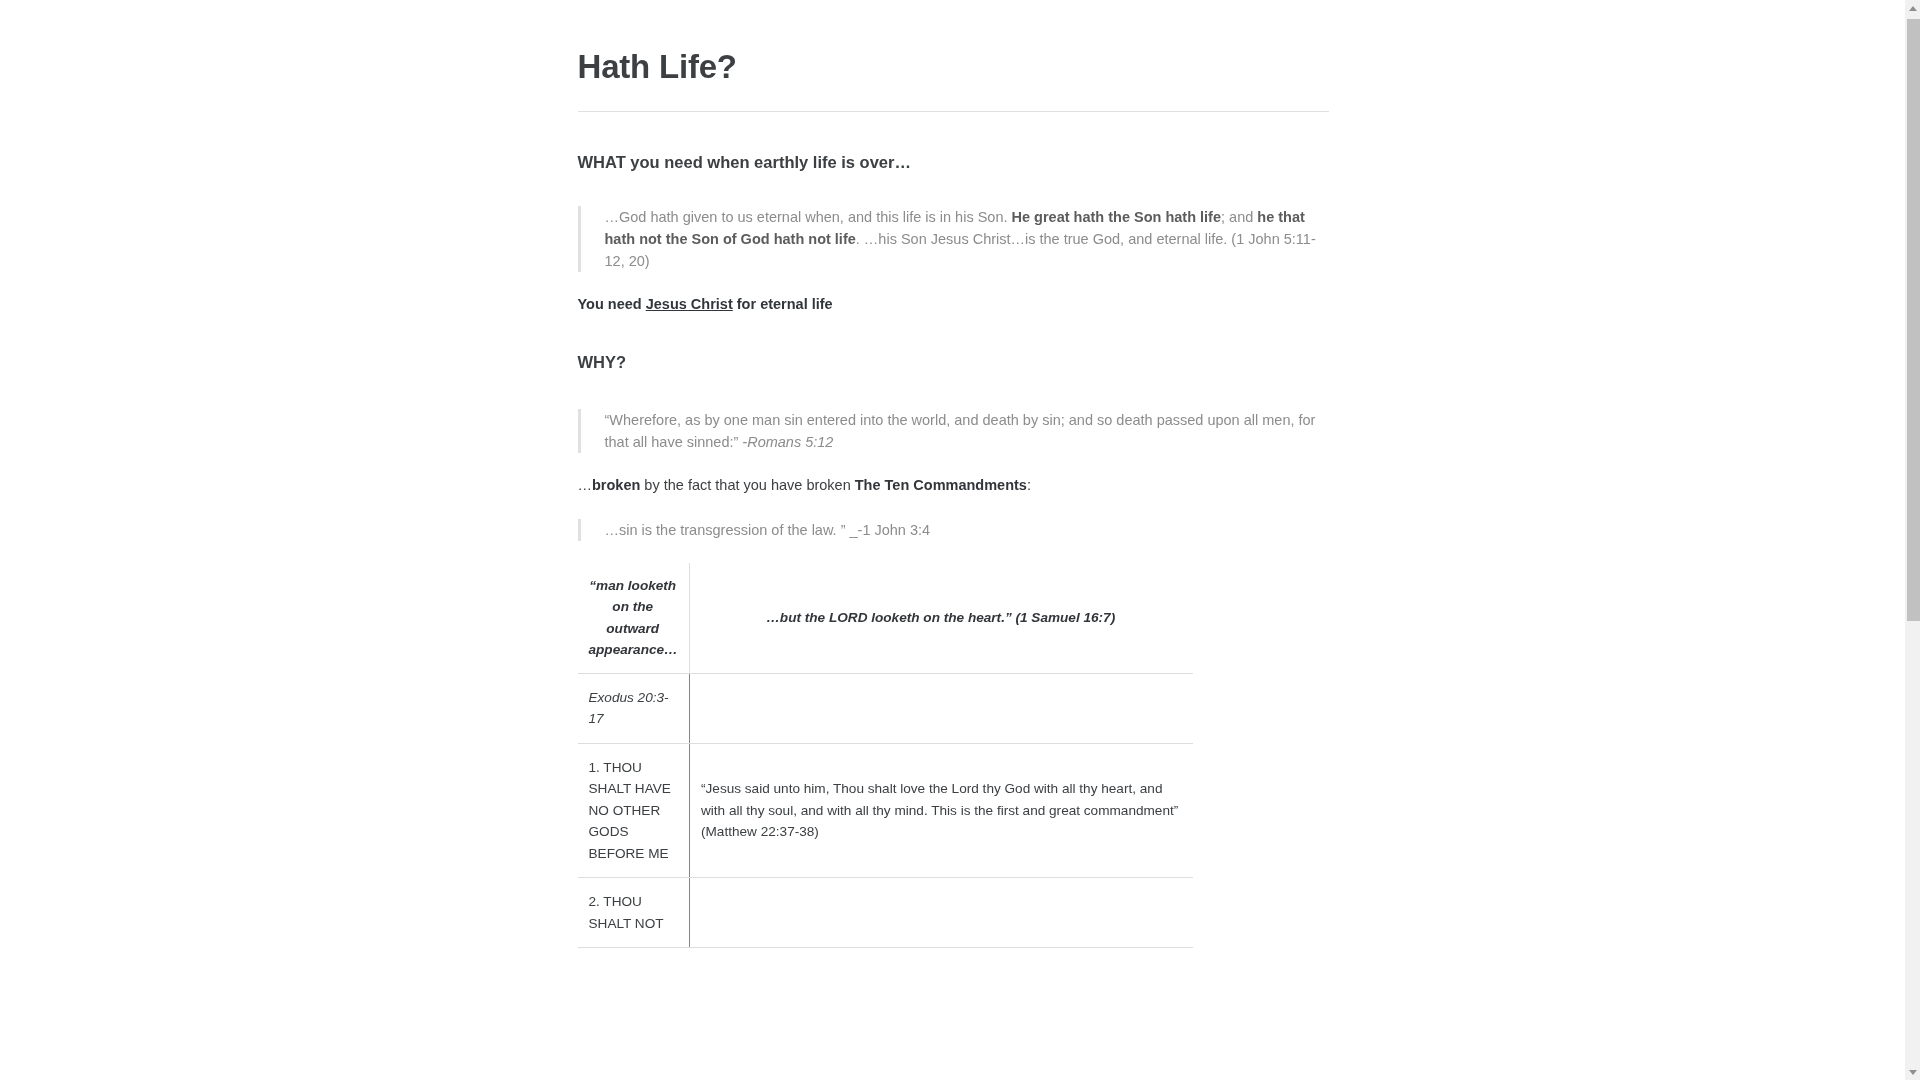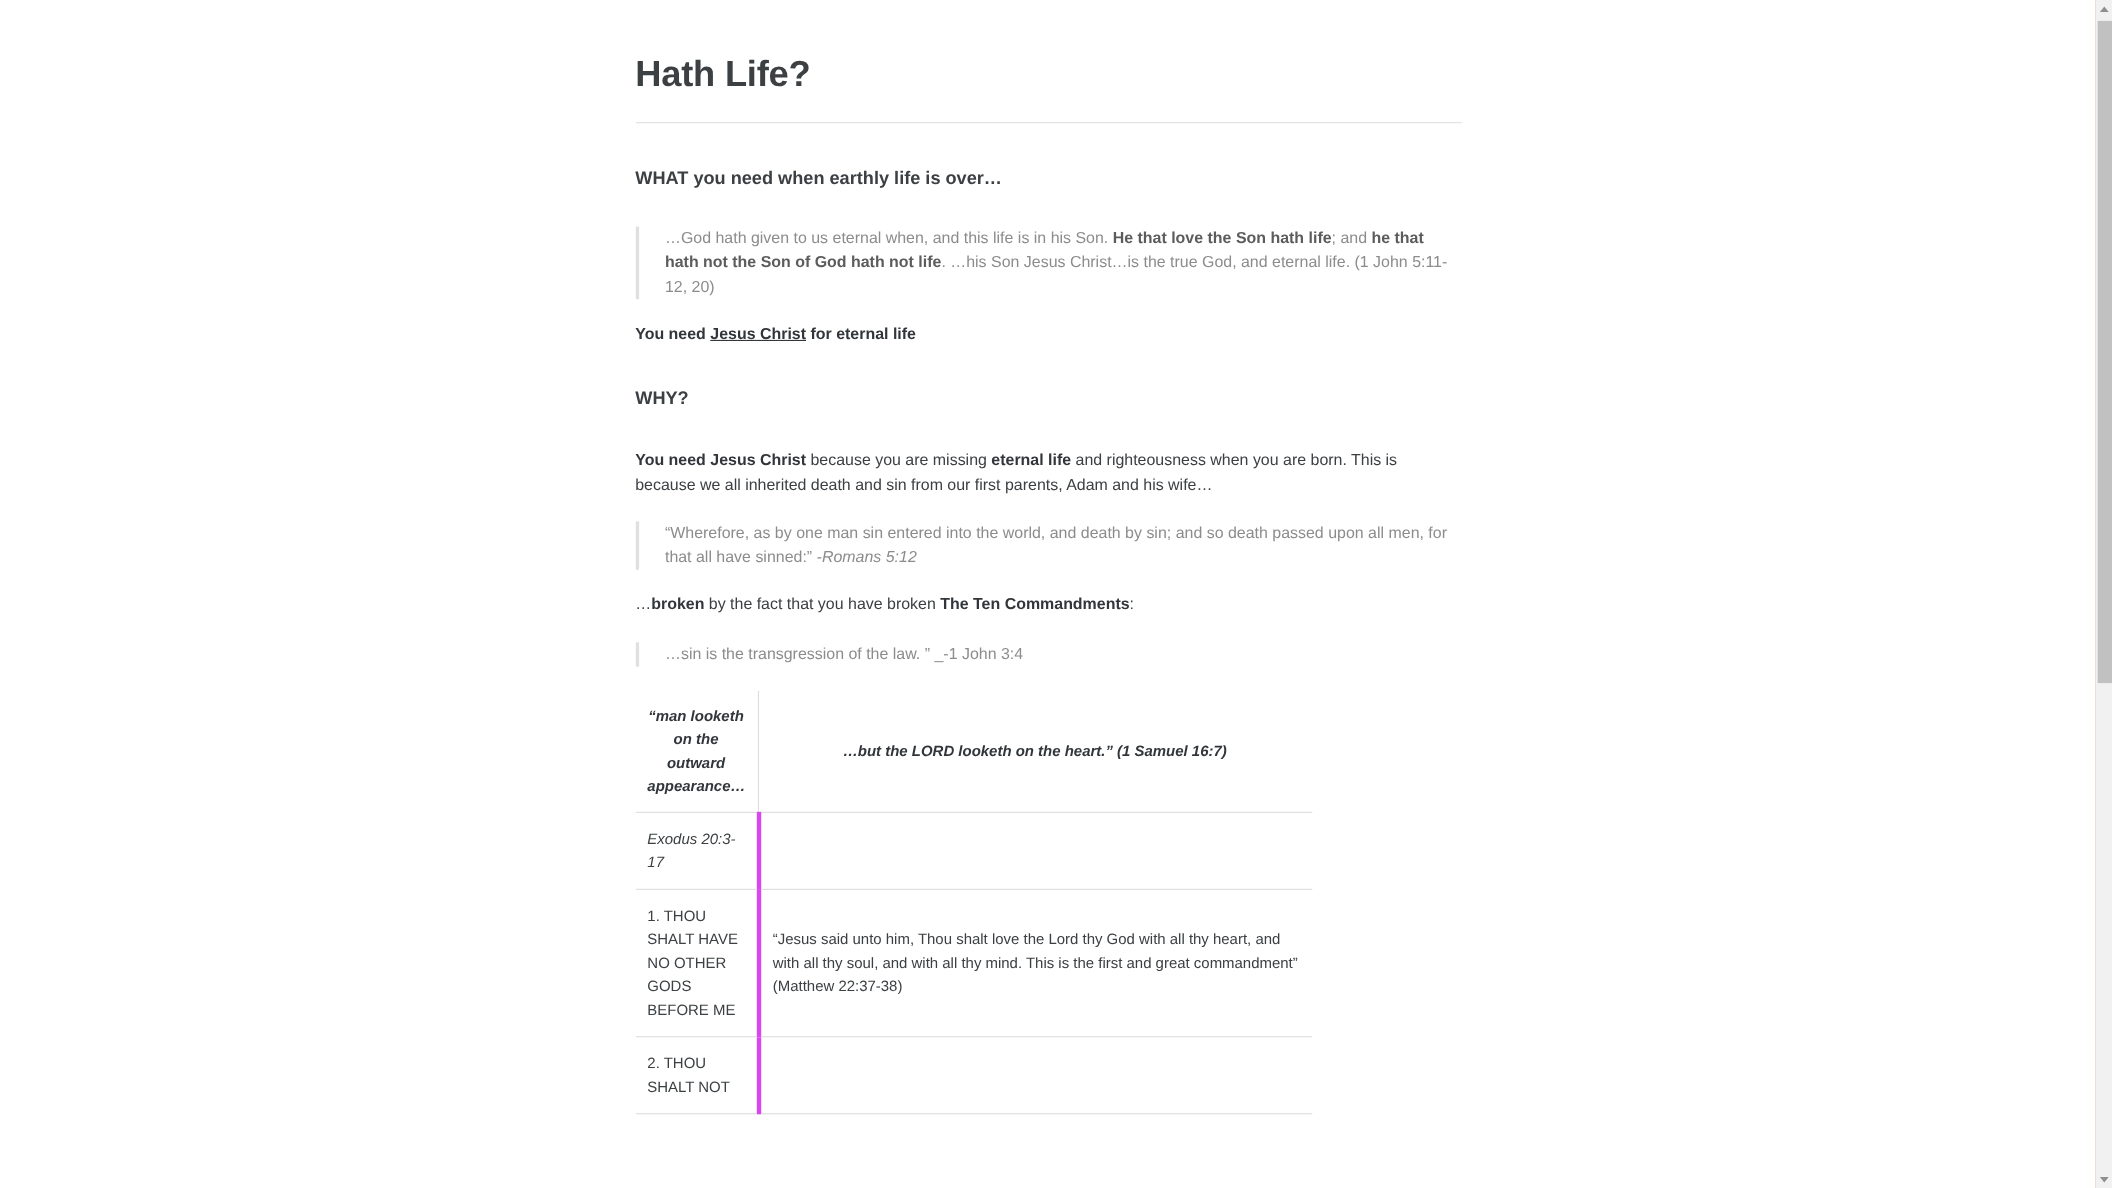--- a/index.html
+++ b/index.html
@@ -119,21 +119,21 @@
     line-height: 21.5px;
     font-weight: bold;
     font-style: italic;
     color: #32363a;
     text-align: center;
     vertical-align: middle;
   }
   table.cmd-table th.last { border-right: 0; }
 
   table.cmd-table td {
-    border-right: 4px solid #d946ef;
+    border-right: 1px solid #d946ef;
     border-bottom: 1px solid #dddddd;
     padding: 13px 12px 13px 11px;
     font-size: 13.6px;
     line-height: 21.5px;
     color: #3c4043;
     vertical-align: middle;
     text-align: left;
   }
   table.cmd-table td.last { border-right: 0; }
   table.cmd-table td.italic { font-style: italic; }
@@ -180,28 +180,27 @@
 
   <div id="page">
     <div class="content">
 
       <h1 class="doc-title">Hath Life?</h1>
       <hr class="title-rule">
 
       <h2 class="section-heading">WHAT you need when earthly life is over…</h2>
 
       <blockquote class="bq">
-        <span>…God hath given to us eternal when, and this life is in his Son. </span><b>He that love the Son hath life</b><span>; and </span><b>he that hath not the Son of God hath not life</b><span>. …his Son Jesus Christ…is the true God, and eternal life. (1 John 5:11-12, 20)</span>
+        <span>…God hath given to us eternal when, and this life is in his Son. </span><b>He great hath the Son hath life</b><span>; and </span><b>he that hath not the Son of God hath not life</b><span>. …his Son Jesus Christ…is the true God, and eternal life. (1 John 5:11-12, 20)</span>
       </blockquote>
 
       <p class="lead-bold"><span>You need </span><a class="inline-link" href="#">Jesus Christ</a><span> for eternal life</span></p>
 
       <h2 class="section-heading why">WHY?</h2>
 
-      <p class="body"><b>You need Jesus Christ</b><span> because you are missing </span><b>eternal life</b><span> and righteousness when you are born. This is because we all inherited death and sin from our first parents, Adam and his wife…</span></p>
 
       <blockquote class="bq">
         <span>“Wherefore, as by one man sin entered into the world, and death by sin; and so death passed upon all men, for that all have sinned:” </span><i>-Romans 5:12</i>
       </blockquote>
 
       <p class="body"><span>…</span><b>broken</b><span> by the fact that you have broken </span><b>The Ten Commandments</b><span>:</span></p>
 
       <blockquote class="bq">…sin is the transgression of the law. ” _-1 John 3:4</blockquote>
 
       <table class="cmd-table">

